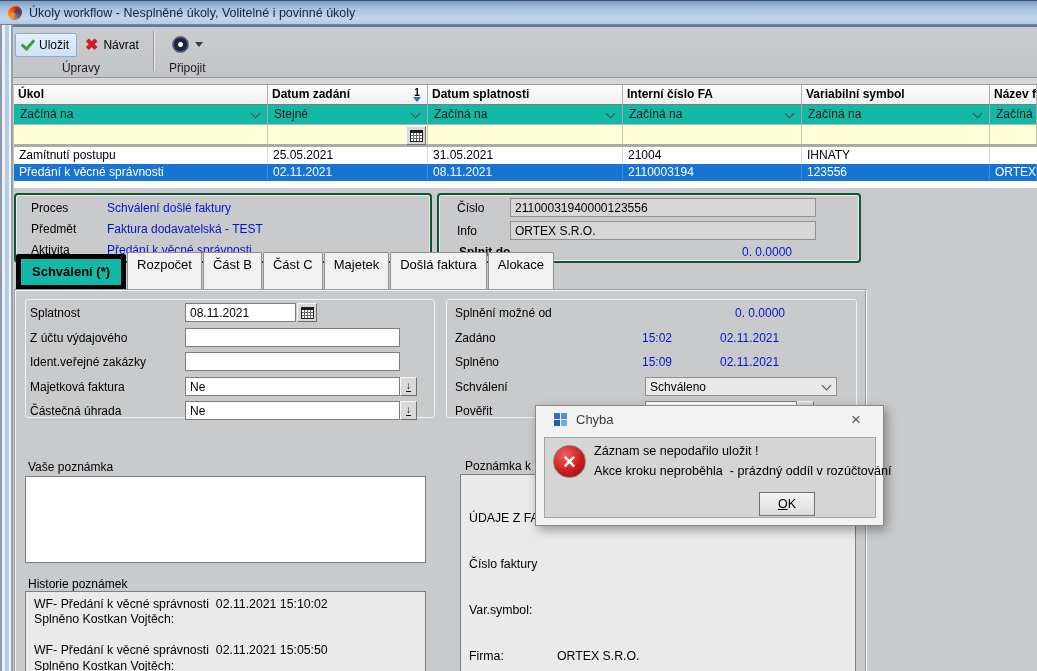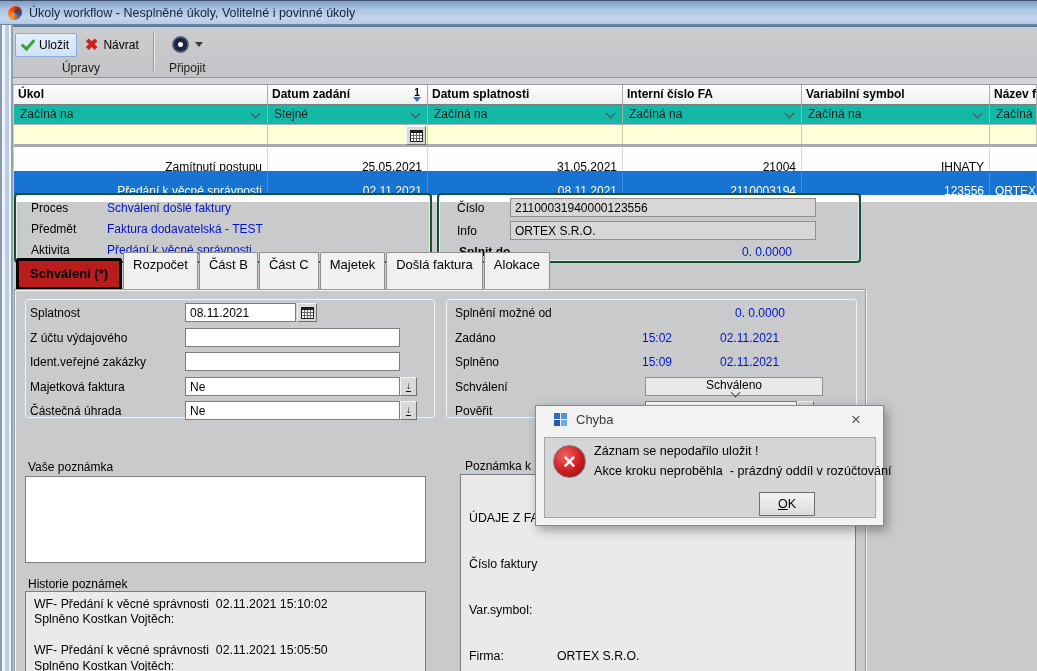--- a/index.html
+++ b/index.html
@@ -37,22 +37,22 @@
   .g-head>div{background:linear-gradient(#fdfdfd,#f0f0f1);font-weight:bold;height:20px;line-height:19px;
     padding:0 4px;border-right:1px solid #adadad;border-bottom:1px solid #7d7d7d;box-sizing:border-box;
     display:flex;align-items:center;overflow:hidden;white-space:nowrap;}
   .g-filter>div{background:#14b8a6;height:20px;line-height:19px;padding:0 6px;color:#1a1a1a;
     border-right:1px solid #a8a8a8;border-bottom:1px solid #b5b5b5;box-sizing:border-box;
     display:flex;align-items:center;justify-content:space-between;overflow:hidden;white-space:nowrap;}
   .chev{width:6px;height:6px;border-right:1.5px solid #4c4c4c;border-bottom:1.5px solid #4c4c4c;
     transform:rotate(45deg);margin:-3px 2px 0 4px;flex:none;}
   .g-search>div{background:#ffffd8;height:19px;border-right:1px solid #c9c9ae;box-sizing:border-box;position:relative;}
   .g-gap{height:3px;background:#a9aaad;}
-  .g-data>div{background:#fff;height:17px;line-height:16px;padding:12px 5px;border-right:1px solid #d8d8d8;
-    box-sizing:border-box;overflow:hidden;white-space:nowrap;font-size:12px;text-align:right;}
+  .g-data>div{background:#fff;height:17px;line-height:16px;padding:0 5px;border-right:1px solid #d8d8d8;
+    box-sizing:border-box;overflow:hidden;white-space:nowrap;font-size:12px;}
   .g-data.sel>div{background:#1874d2;color:#fff;border-right:1px solid #3f8cdc;}
   .g-empty{height:7px;background:#fff;}
   .sortbox{display:flex;flex-direction:column;align-items:center;margin-left:auto;margin-right:2px;}
   .sortbox b{font-size:10px;line-height:9px;}
   .sort-tri{width:0;height:0;border-left:4px solid transparent;border-right:4px solid transparent;border-top:5px solid #2f6cc4;}
   .cal-btn{position:absolute;right:1px;top:1px;width:18px;height:17px;background:#d9d9d9;
     border:1px solid;border-color:#f5f5f5 #6f6f6f #6f6f6f #f5f5f5;display:flex;align-items:center;justify-content:center;}
   .cal-ic{width:11px;height:10px;border:1px solid #1e1e1e;background:
     linear-gradient(#1e1e1e 0 2px,transparent 2px),
     repeating-linear-gradient(90deg,transparent 0 2px,#666 2px 3px),
@@ -60,21 +60,21 @@
   
   .panel{position:absolute;border:2px solid #14532d;border-radius:4px;box-shadow:inset 0 0 0 1px #e6ecf3;}
   .lbl{position:absolute;color:#000;}
   .blue{color:#0014cc;}
   .ro-input{position:absolute;background:#d7d7d7;border:1px solid #909090;height:19px;line-height:18px;
     padding:0 4px;box-sizing:border-box;overflow:hidden;white-space:nowrap;}
   
   .tabs{position:absolute;left:16px;top:262px;display:flex;align-items:flex-end;height:27px;font-size:13px;}
   .tab{background:#f1f1f1;border:1px solid #8f8f8f;border-bottom:none;padding:4px 9px 18px;margin-right:1px;
     border-radius:2px 2px 0 0;white-space:nowrap;}
-  .tab.active{background:#b91c1c;font-weight:bold;border:3px solid #000000;padding:5px 11px 6px;}
+  .tab.active{background:#14b8a6;font-weight:bold;border:5px solid #000000;padding:5px 11px 6px;}
   
   .frame{position:absolute;left:14px;top:288px;width:852px;height:383px;box-sizing:border-box;
     border:1px solid #8f9aa6;box-shadow:inset 1px 1px 0 #f6f7f9,1px 1px 0 #f6f7f9;background:#c9cacc;}
   .gbox{position:absolute;border:1px solid #c2cddc;border-radius:4px;box-shadow:inset 0 0 0 1px #eef2f7;}
   input.txt{position:absolute;height:19px;border:1px solid #7e7e7e;background:#fff;box-sizing:border-box;
     font-family:"Liberation Sans",sans-serif;font-size:12px;padding:0 4px;margin:0;}
   .combo-btn{position:absolute;width:17px;height:19px;background:#d9d9d9;border:1px solid;
     border-color:#f5f5f5 #6f6f6f #6f6f6f #f5f5f5;box-sizing:border-box;display:flex;align-items:center;justify-content:center;}
   .dl{font-size:10px;line-height:10px;border-bottom:1px solid #111;padding-bottom:0px;}
   .select{position:absolute;height:19px;background:#e9e9e9;border:1px solid #8f8f8f;box-sizing:border-box;
@@ -289,21 +289,21 @@
 
   <span class="lbl" style="left:455px;top:330px;">Zadáno</span>
   <span class="lbl blue" style="left:642px;top:330px;">15:02</span>
   <span class="lbl blue" style="left:720px;top:330px;">02.11.2021</span>
 
   <span class="lbl" style="left:455px;top:354px;">Splněno</span>
   <span class="lbl blue" style="left:642px;top:354px;">15:09</span>
   <span class="lbl blue" style="left:720px;top:354px;">02.11.2021</span>
 
   <span class="lbl" style="left:455px;top:379px;">Schválení</span>
-  <div class="select" style="left:645px;top:376px;width:178px;flex-direction:column;">
+  <div class="select" style="left:645px;top:376px;width:192px;">
     <span>Schváleno</span>
       <span class="chev"></span>
   </div>
 
   <span class="lbl" style="left:455px;top:403px;">Pověřit</span>
   <input class="txt" style="left: 645px; top: 400px; width: 152px;" value="">
   <span class="combo-btn" style="left:797px;top:400px;">
       <span class="dl">↓</span>
     </span>
 

